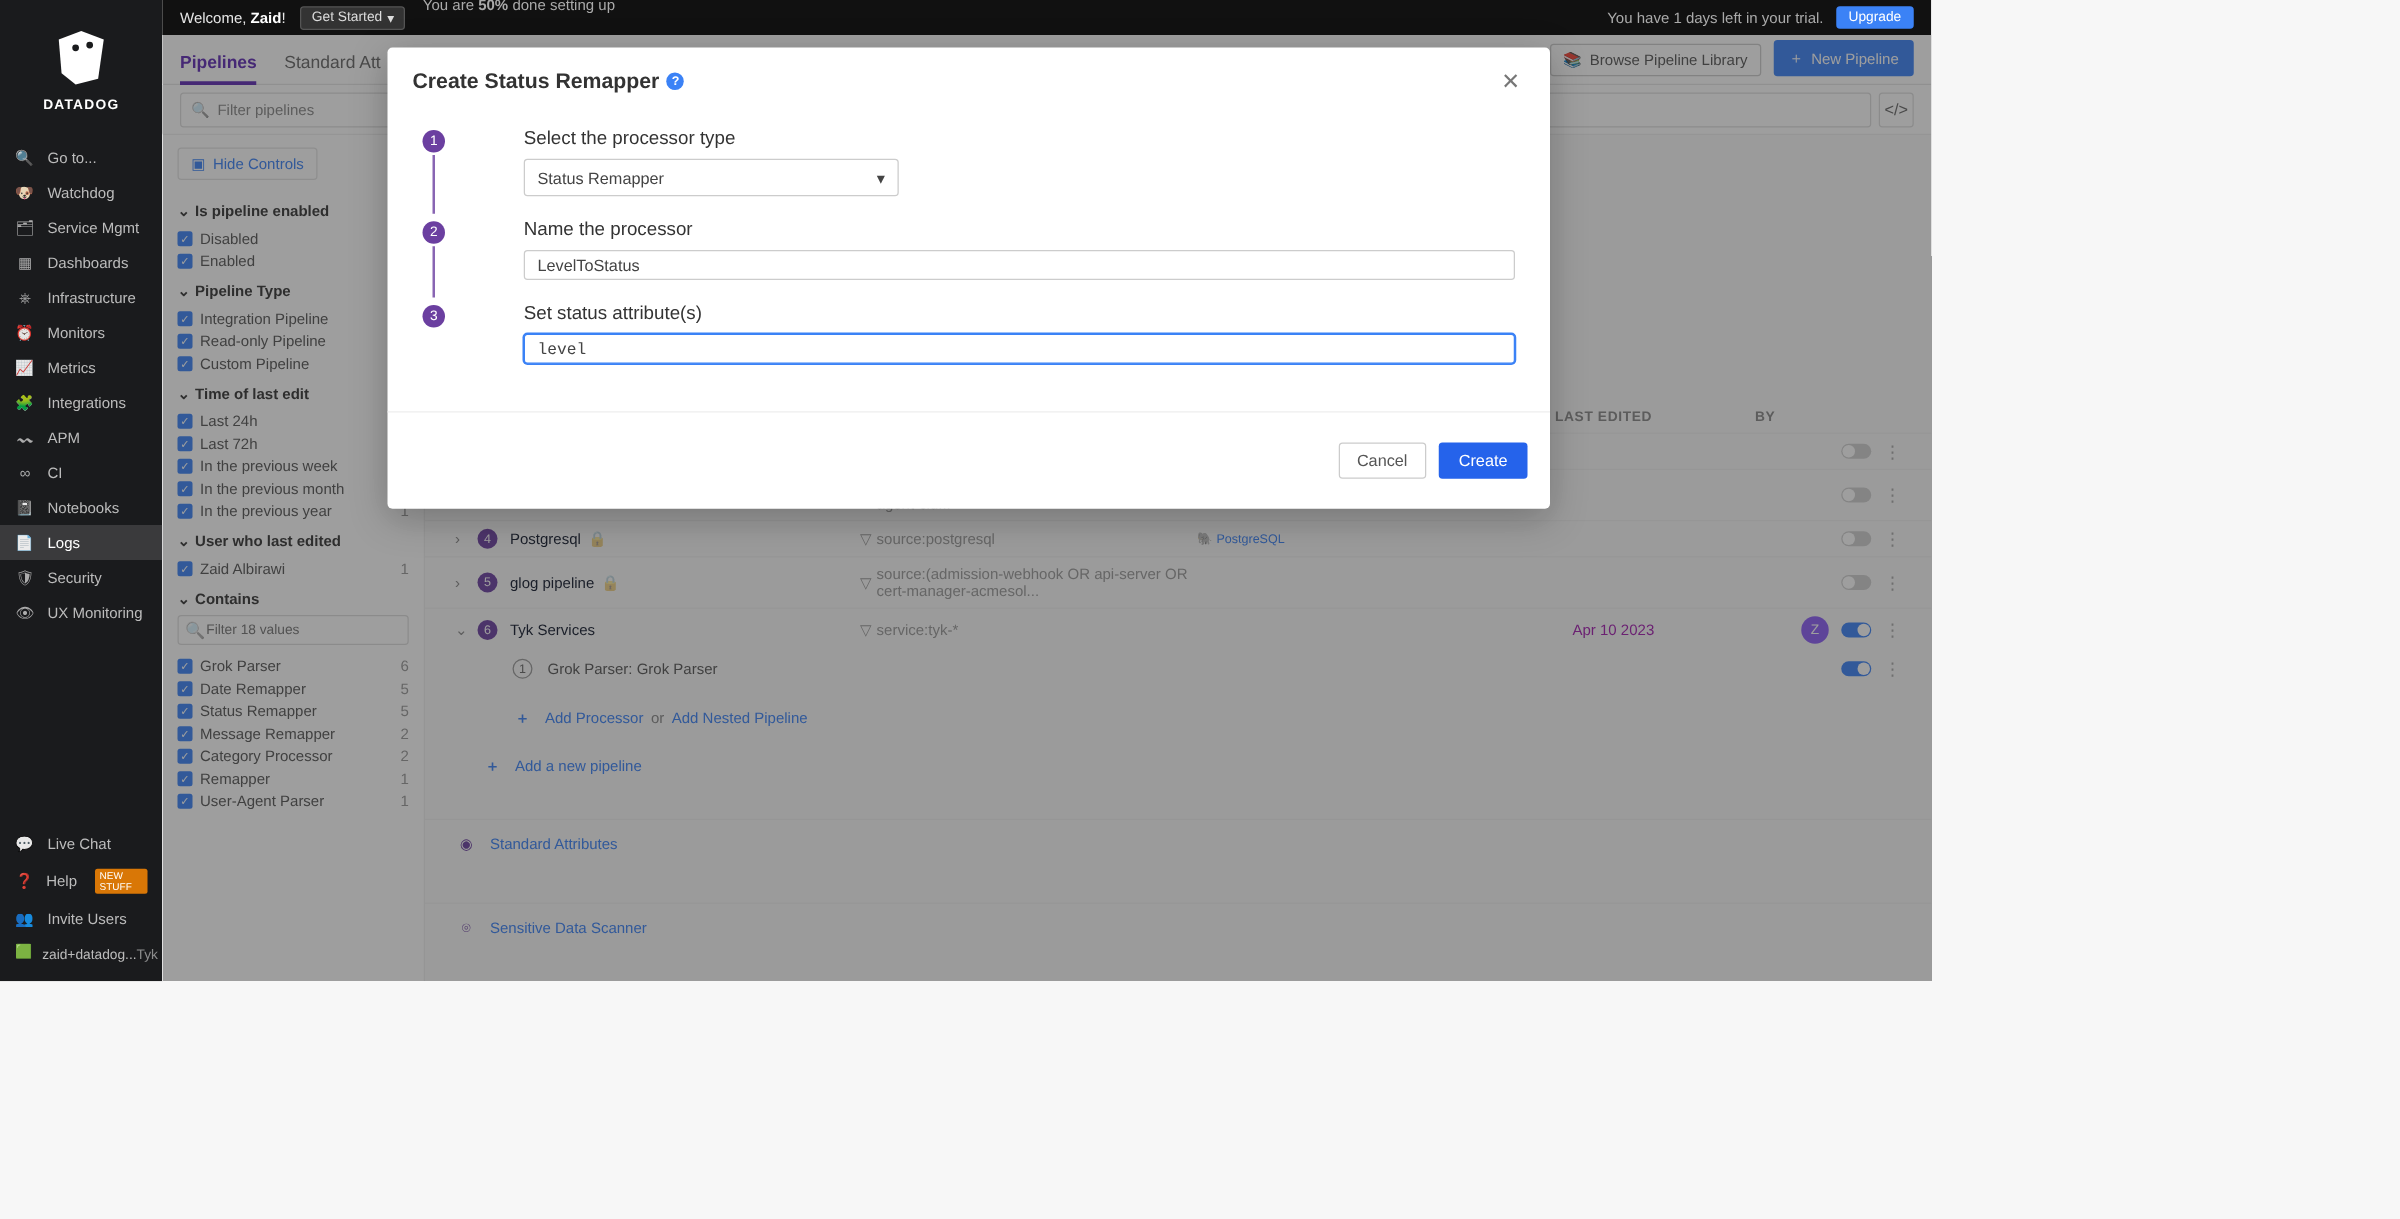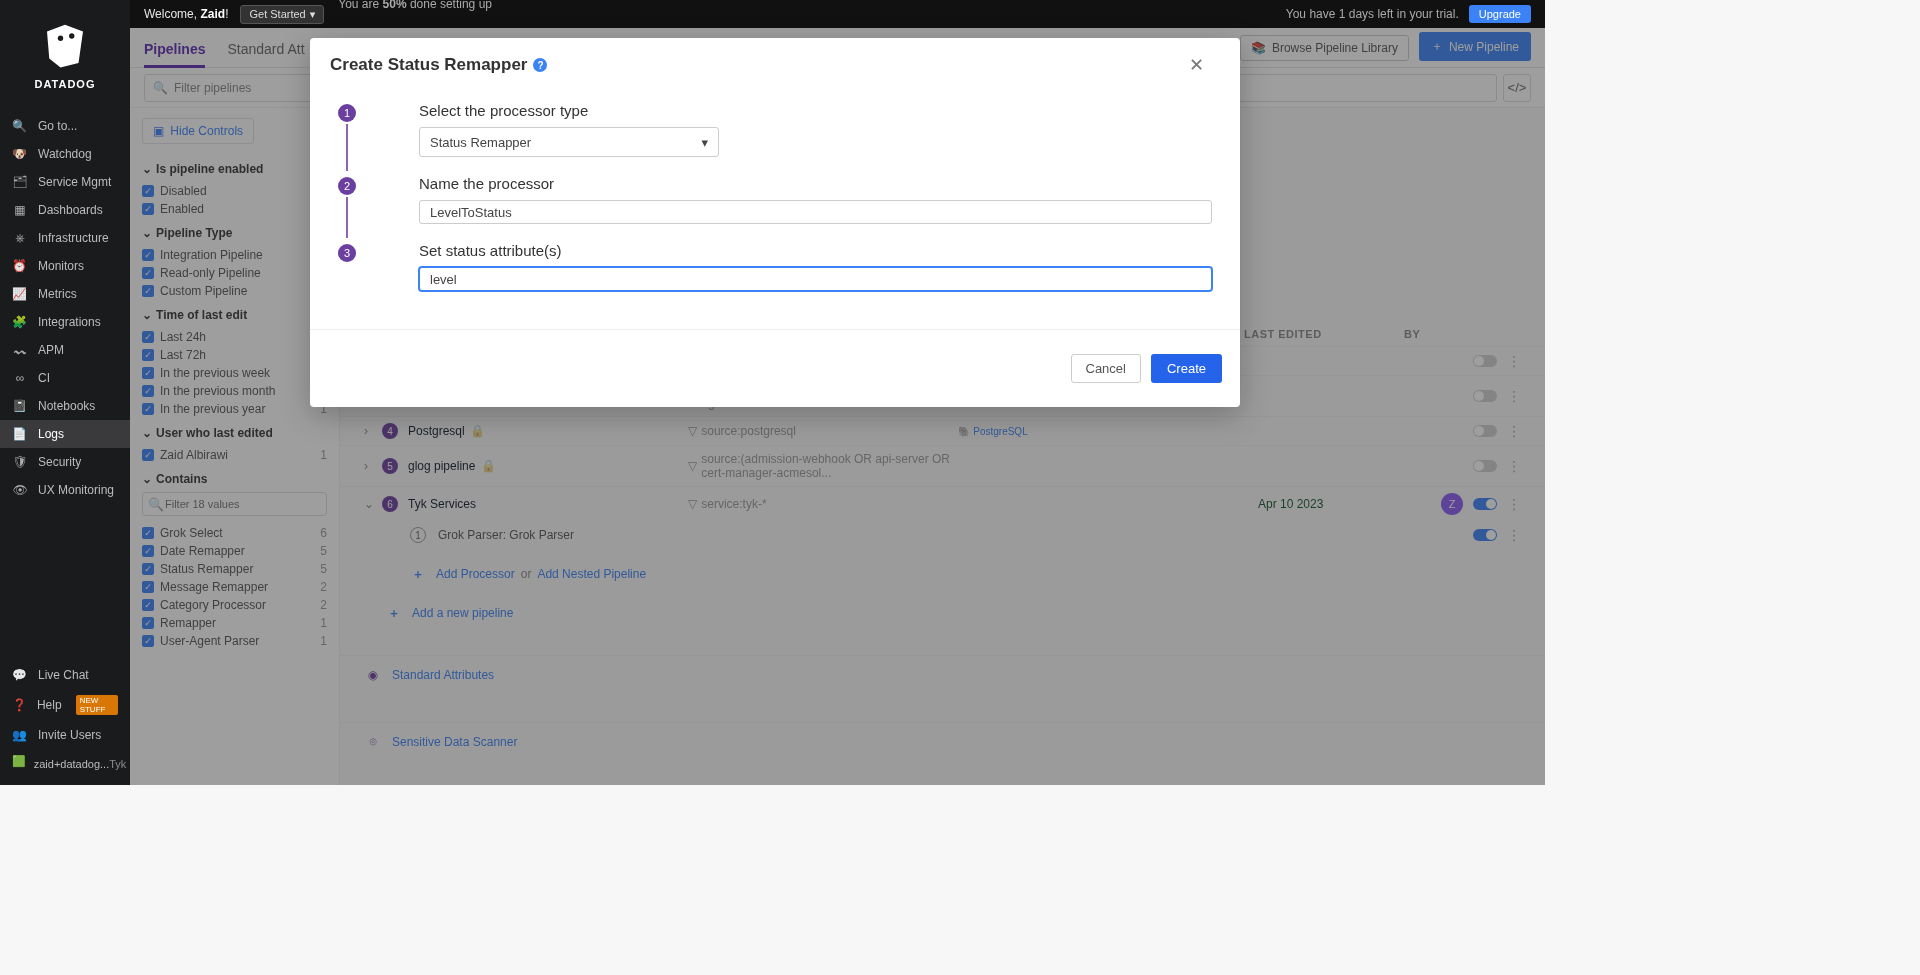--- a/index.html
+++ b/index.html
@@ -85,21 +85,21 @@
   .ch-type{flex:0 0 300px;}
   .ch-edited{flex:0 0 160px;}
   .ch-by{flex:1;}
   .prow{ display:flex; align-items:center; padding:6px 24px; font-size:12px; color:#555; border-top:1px solid #f1f1f1;}
   .prow .exp{width:18px; color:#888;}
   .badge-num{ width:16px; height:16px; border-radius:50%; background:#6b3fa0; color:#fff; font-size:10px; display:inline-flex; align-items:center; justify-content:center; margin-right:10px;}
   .prow .name{ flex:0 0 280px; color:#0f172a;}
   .prow .lock{margin-left:6px; opacity:.5;}
   .prow .query{ flex:0 0 270px; color:#999; display:flex; align-items:center; gap:4px;}
   .prow .ptype{ flex:0 0 300px; color:#888; display:flex; align-items:center; gap:6px;}
-  .prow .edited{ flex:0 0 160px; color:#14532d;}
+  .prow .edited{ flex:0 0 160px; color:#a21caf;}
   .prow .by{ flex:1; display:flex; align-items:center; justify-content:flex-end; gap:10px;}
   .toggle{ width:24px; height:12px; background:#d0d0d0; border-radius:10px; position:relative;}
   .toggle::after{content:""; position:absolute; width:10px; height:10px; background:#fff; border-radius:50%; top:1px; left:1px;}
   .toggle.on{ background:#3b82f6;}
   .toggle.on::after{ left:auto; right:1px;}
   .kebab{ color:#aaa; font-size:14px;}
   .subrow{ display:flex; align-items:center; padding:6px 24px 6px 70px; font-size:12px; color:#555;}
   .subrow .badge-outline{ width:16px; height:16px; border:1px solid #999; border-radius:50%; font-size:10px; display:inline-flex; align-items:center; justify-content:center; margin-right:12px; color:#666;}
   .addline{ color:#3b82f6;}
   .addline .plus{ width:16px; height:16px; border-radius:3px; display:inline-flex; align-items:center; justify-content:center; color:#3b82f6; font-weight:bold; margin-right:10px;}
@@ -111,33 +111,33 @@
   
   .overlay{
     position:absolute; left:130px; right:0; top:28px; bottom:0;
     background:rgba(40,40,40,.45);
   }
   .modal{
     position:absolute; top:38px; left:calc(130px + 180px); width:930px;
     background:#fff; border-radius:4px; box-shadow:0 8px 30px rgba(0,0,0,.25);
     z-index:100;
   }
-  .modal-head{ display:flex; align-items:center; padding:16px 36px 12px 20px;}
+  .modal-head{ display:flex; align-items:center; padding:16px 24px 12px 20px;}
   .modal-title{ font-size:17px; font-weight:600; color:#333; display:inline-flex; align-items:center; gap:6px;}
   .help-icon{ width:14px;height:14px;border-radius:50%;background:#3b82f6;color:#fff;font-size:10px;display:inline-flex;align-items:center;justify-content:center;}
   .modal-close{ margin-left:auto; font-size:18px; color:#777; cursor:pointer;}
   .modal-body{ padding:4px 28px 20px 28px;}
   .step{ display:flex; gap:16px; margin:10px 0 18px 0; position:relative;}
   .step-num{ width:18px; height:18px; border-radius:50%; background:#6b3fa0; color:#fff; font-size:11px; display:flex; align-items:center; justify-content:center; flex-shrink:0; margin-top:2px;}
   .step .line{ position:absolute; left:8px; top:22px; bottom:-14px; width:2px; background:#6b3fa0; opacity:.8;}
   .step-content{ flex:1;margin-left:47px;}
   .step-label{ font-size:15px; font-weight:500; color:#333; margin-bottom:8px;}
   .select-box{ width:300px; height:30px; border:1px solid #ccc; border-radius:3px; padding:0 10px; display:flex; align-items:center; justify-content:space-between; font-size:13px; color:#444; background:#fff;}
   .text-input{ width:100%; height:24px; border:1px solid #ccc; border-radius:3px; padding:0 10px; font-size:13px; color:#444; background:#fff;}
-  .text-input.focus{ border:1px solid #3b82f6; box-shadow:0 0 0 1px #3b82f6;}
+  .text-input.focus{ border:1px solid #3b82f6; box-shadow:0 0 0 1px #3b82f6;font-family:Liberation Mono, monospace;}
   .modal-foot{ border-top:1px solid #eee; padding:24px 18px; display:flex; justify-content:flex-end; gap:10px;}
   .btn-cancel{ border:1px solid #ccc; background:#fff; color:#555; padding:6px 14px; border-radius:3px; font-size:13px;}
   .btn-create{ background:#2563eb; color:#fff; padding:6px 16px; border:none; border-radius:3px; font-size:13px;}
   .avatar{ width:22px;height:22px;border-radius:50%;background:#8b5cf6; display:inline-flex;align-items:center;justify-content:center;color:#fff;font-size:11px;}
   svg{display:block;}
 </style>
 </head>
 <body>
 
 <div class="leftnav">
@@ -367,21 +367,21 @@
       <div class="facet-title">
           <span>⌄</span>
           <span>Contains</span>
         </div>
       <div class="facet-filter-wrap">
         <span class="sicon">🔍</span>
         <input class="facet-filter" placeholder="Filter 18 values" style="">
       </div>
       <div class="facet-item">
           <span class="cb"></span>
-          <span>Grok Select</span>
+          <span>Grok Parser</span>
           <span class="cnt">6</span>
         </div>
       <div class="facet-item">
           <span class="cb"></span>
           <span>Date Remapper</span>
           <span class="cnt">5</span>
         </div>
       <div class="facet-item">
           <span class="cb"></span>
           <span>Status Remapper</span>

